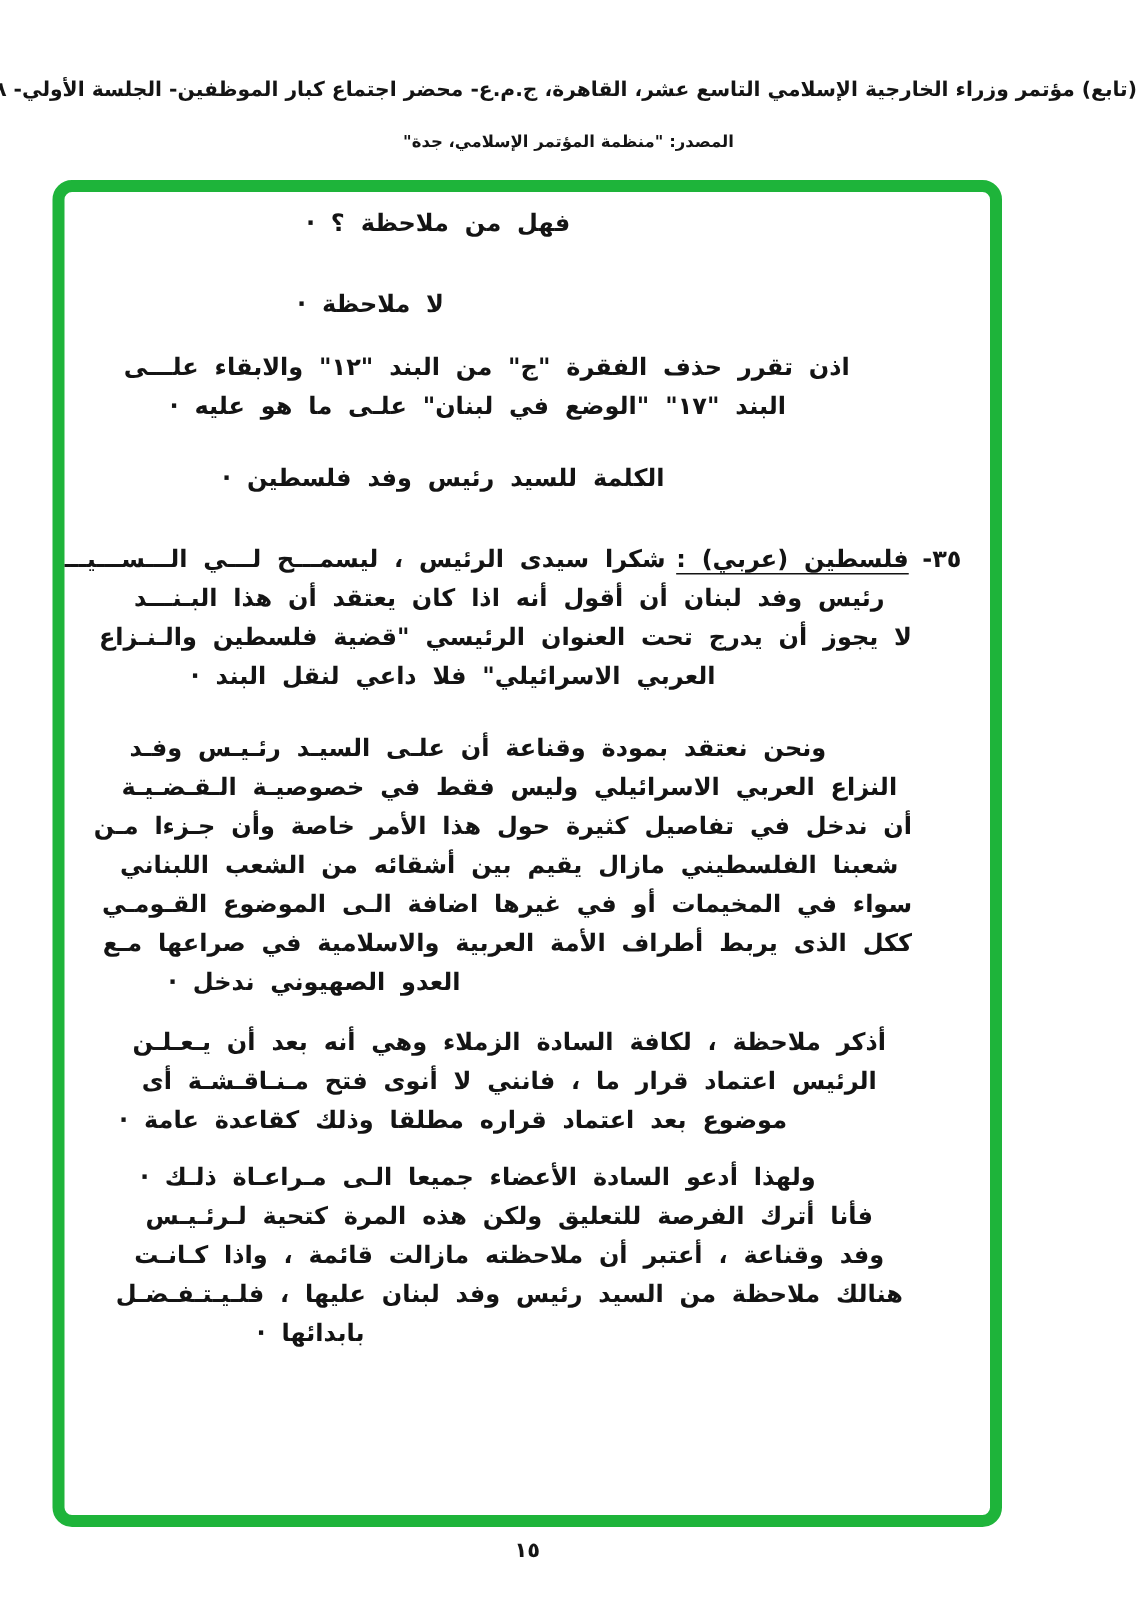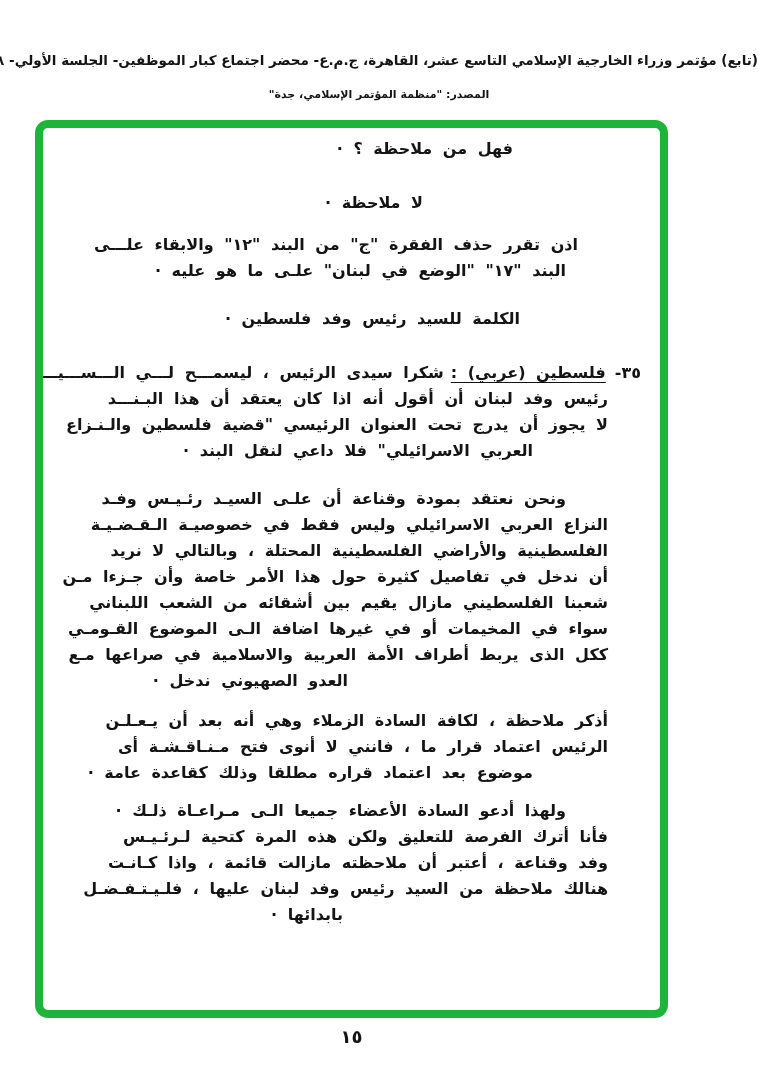--- a/index.html
+++ b/index.html
@@ -16,39 +16,39 @@
     position:absolute;top:88px;left:0;width:758px;text-align:center;
     direction:rtl;font-weight:bold;font-size:11px;
   }
   
   .doc-box{
     position:absolute;left:35px;top:120px;width:633px;height:898px;
     box-sizing:border-box;border:8px solid #1eb43a;border-radius:13px;
     background:#ffffff;overflow:hidden;
   }
   .box-content{
-    direction:rtl;text-align:right;font-weight:bold;font-size:16px;
+    direction:rtl;text-align:center;font-weight:bold;font-size:16px;
     line-height:26px;padding:4px 52px 0 28px;word-spacing:5px;
   }
   .bline{white-space:nowrap;}
   
   .ind-30{padding-right:30px}.ind-38{padding-right:38px}.ind-42{padding-right:42px}
   .ind-75{padding-right:75px}.ind-88{padding-right:88px}.ind-95{padding-right:95px}
   .ind-185{padding-right:185px}.ind-260{padding-right:260px}.ind-265{padding-right:265px}
   
   .mt4{margin-top:4px}.mt12{margin-top:12px}.mt14{margin-top:14px}.mt16{margin-top:16px}
   .mt20{margin-top:28px}.mt22{margin-top:22px}
   
   .hang{margin-right:-33px}
   .pnum{margin-left:9px}
   .speaker{text-decoration:underline;text-underline-offset:4px;margin-left:7px}
   
   .pageno{
     position:absolute;top:1026px;left:35px;width:633px;text-align:center;
-    font-weight:bold;font-size:18px;direction:rtl;
+    font-weight:bold;font-size:14px;direction:rtl;
   }
 </style>
 </head>
 <body>
 
 <div class="hdr">(تابع) مؤتمر وزراء الخارجية الإسلامي التاسع عشر، القاهرة، ج.م.ع- محضر اجتماع كبار الموظفين- الجلسة الأولي- ٢٨ يوليه ١٩٩٠</div>
 <div class="src">المصدر: "منظمة المؤتمر الإسلامي، جدة"</div>
 
 <div class="doc-box">
   <div class="box-content">
@@ -68,21 +68,20 @@
         <span class="pnum">٣٥-</span><span class="speaker">فلسطين (عربي) :</span><span>شكرا سيدى الرئيس ، ليسمـــح لـــي الـــســـيـــد</span>
       </div>
       <div class="bline">رئيس وفد لبنان أن أقول أنه اذا كان يعتقد أن هذا البـنـــد</div>
       <div class="bline">لا يجوز أن يدرج تحت العنوان الرئيسي "قضية فلسطين والـنـزاع</div>
       <div class="bline ind-75">العربي الاسرائيلي" فلا داعي لنقل البند ·</div>
     </div>
 
     <div class="mt22">
       <div class="bline ind-42">ونحن نعتقد بمودة وقناعة أن علـى السيـد رئـيـس وفـد</div>
       <div class="bline">النزاع العربي الاسرائيلي وليس فقط في خصوصيـة الـقـضـيـة</div>
-      <div class="bline">الفلسطينية والأراضي الفلسطينية المحتلة ، وبالتالي لا نريد</div>
       <div class="bline">أن ندخل في تفاصيل كثيرة حول هذا الأمر خاصة وأن جـزءا مـن</div>
       <div class="bline">شعبنا الفلسطيني مازال يقيم بين أشقائه من الشعب اللبناني</div>
       <div class="bline">سواء في المخيمات أو في غيرها اضافة الـى الموضوع القـومـي</div>
       <div class="bline">ككل الذى يربط أطراف الأمة العربية والاسلامية في صراعها مـع</div>
       <div class="bline ind-260">العدو الصهيوني ندخل ·</div>
     </div>
 
     <div class="mt14">
       <div class="bline">أذكر ملاحظة ، لكافة السادة الزملاء وهي أنه بعد أن يـعـلـن</div>
       <div class="bline">الرئيس اعتماد قرار ما ، فانني لا أنوى فتح مـنـاقـشـة أى</div>

